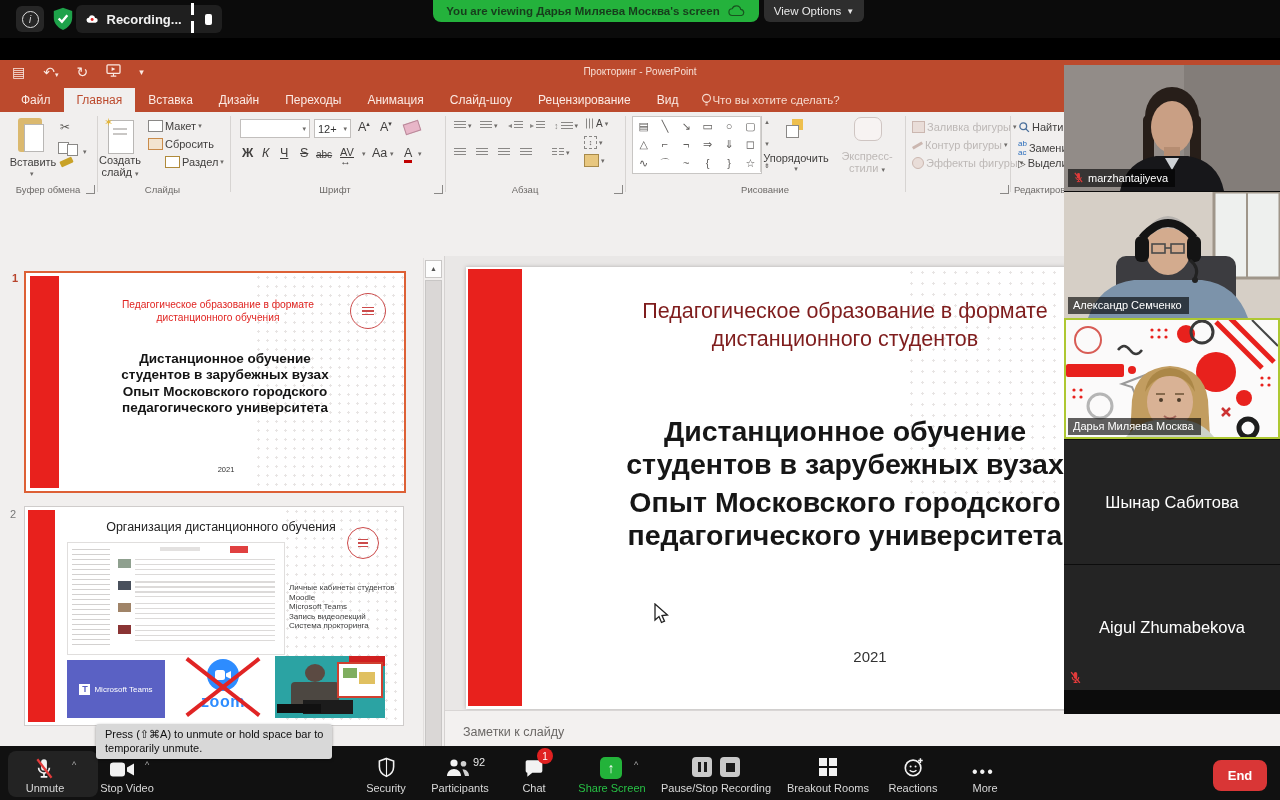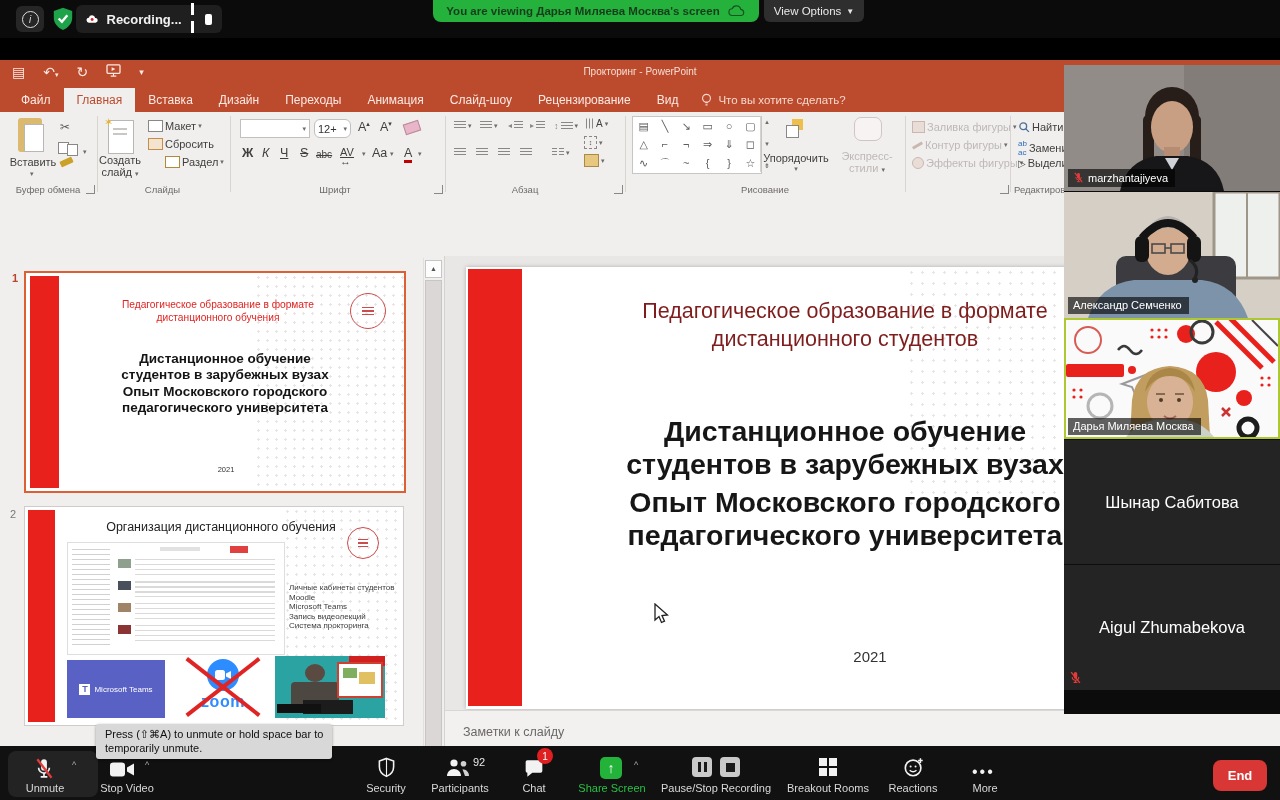--- a/index.html
+++ b/index.html
@@ -16,21 +16,21 @@
   .banner{left:433px;top:0;width:326px;height:22px;background:#24b23c;border-radius:0 0 8px 8px;display:flex;align-items:center;justify-content:center;gap:8px;color:#173d1c;font-size:11.5px;font-weight:bold;}
   .viewopt{left:764px;top:0;width:100px;height:22px;background:#2e2e2e;border-radius:0 0 6px 6px;color:#e8e8e8;font-size:11.5px;display:flex;align-items:center;justify-content:center;gap:5px;}
   
   .ppt{left:0;top:60px;width:1280px;height:686px;background:#f1efee;overflow:hidden;}
   .titlebar{left:0;top:0;width:1280px;height:28px;background:#bc4a2d;color:#fff;}
   .qat{position:absolute;left:12px;top:4px;display:flex;gap:18px;align-items:center;color:#fbe9e2;font-size:14px;}
   .ppt-title{position:absolute;left:0;top:6px;width:1280px;text-align:center;color:#f7ddd3;font-size:10px;}
   .tabrow{left:0;top:28px;width:1280px;height:24px;background:#bc4a2d;display:flex;align-items:flex-end;padding-left:8px;box-sizing:border-box;}
   .tab{color:#fbeae4;font-size:12px;padding:5px 13px;cursor:default;}
   .tab.active{background:#f1efee;color:#bc4a2d;}
-  .tellme{display:flex;align-items:center;gap:6px;color:#f6d9cd;font-size:11.5px;padding:5px 10px;}
+  .tellme{display:flex;align-items:center;gap:0;color:#f6d9cd;font-size:11.5px;padding:5px 10px;}
   .ribbon{left:0;top:52px;width:1280px;height:144px;background:#f1efee;border-bottom:1px solid #cfccca;}
   .vdiv{position:absolute;top:4px;width:1px;height:76px;background:#d7d4d2;}
   .glabel{position:absolute;top:72px;font-size:9.5px;color:#6d6a68;text-align:center;}
   .launcher{position:absolute;top:73px;width:8px;height:8px;border-right:1px solid #8a8886;border-bottom:1px solid #8a8886;}
   .mini{position:absolute;display:flex;align-items:center;gap:2px;font-size:11px;color:#413f3e;white-space:nowrap;}
   .dis{color:#bdb8b6;}
   .dd{font-size:7px;color:#6e6b69;}
   .lines{display:inline-block;width:12px;height:9px;background:repeating-linear-gradient(#8a8886 0 1px,transparent 1px 3px);}
   .combo{position:absolute;background:#fff;border:1px solid #c2bfbd;display:flex;align-items:center;font-size:11px;color:#333;padding:0 3px;box-sizing:border-box;justify-content:space-between;}
   .fontbtn{font-size:12.5px;color:#413f3e;}
@@ -178,21 +178,21 @@
           <span>Раздел</span>
           <span class="dd">▾</span>
         </div>
       <div class="glabel" style="left:110px;width:105px;">Слайды</div>
       <div class="vdiv" style="left:230px;"></div>
 
       <div class="combo" style="left:240px;top:7px;width:70px;height:19px;">
           <span></span>
           <span class="dd">▾</span>
         </div>
-      <div class="combo" style="left:314px;top:7px;width:37px;height:19px;border-radius:6px;">
+      <div class="combo" style="left:314px;top:7px;width:37px;height:19px;">
           <span>12+</span>
           <span class="dd">▾</span>
         </div>
       <div class="abs fontbtn" style="left:358px;top:8px;">A<sup style="font-size:7px;">▴</sup></div>
       <div class="abs fontbtn" style="left:380px;top:8px;">A<sup style="font-size:7px;">▾</sup></div>
       <div class="abs" style="left:404px;top:10px;width:14px;height:9px;background:#e8b6c8;border:1px solid #b98a9a;transform:rotate(-18deg);"></div>
       <div class="abs fontbtn" style="left:242px;top:34px;font-weight:bold;">Ж</div>
       <div class="abs fontbtn" style="left:262px;top:34px;font-style:italic;">К</div>
       <div class="abs fontbtn" style="left:280px;top:34px;text-decoration:underline;">Ч</div>
       <div class="abs fontbtn" style="left:300px;top:34px;text-decoration:line-through;">S</div>

